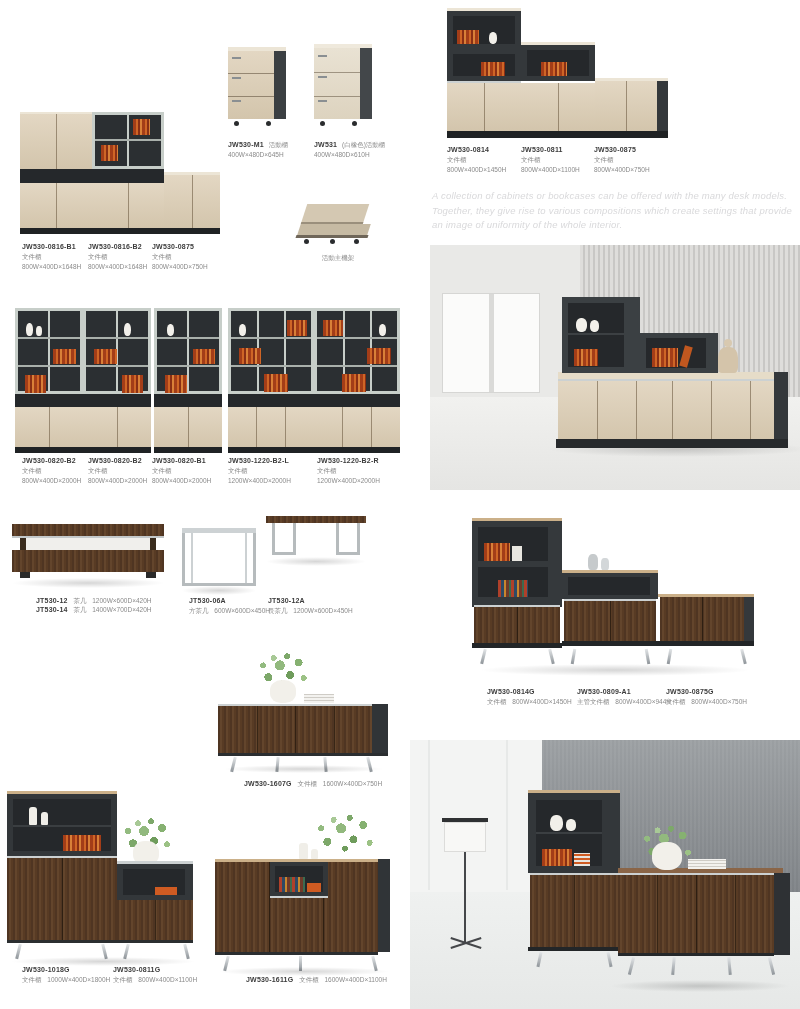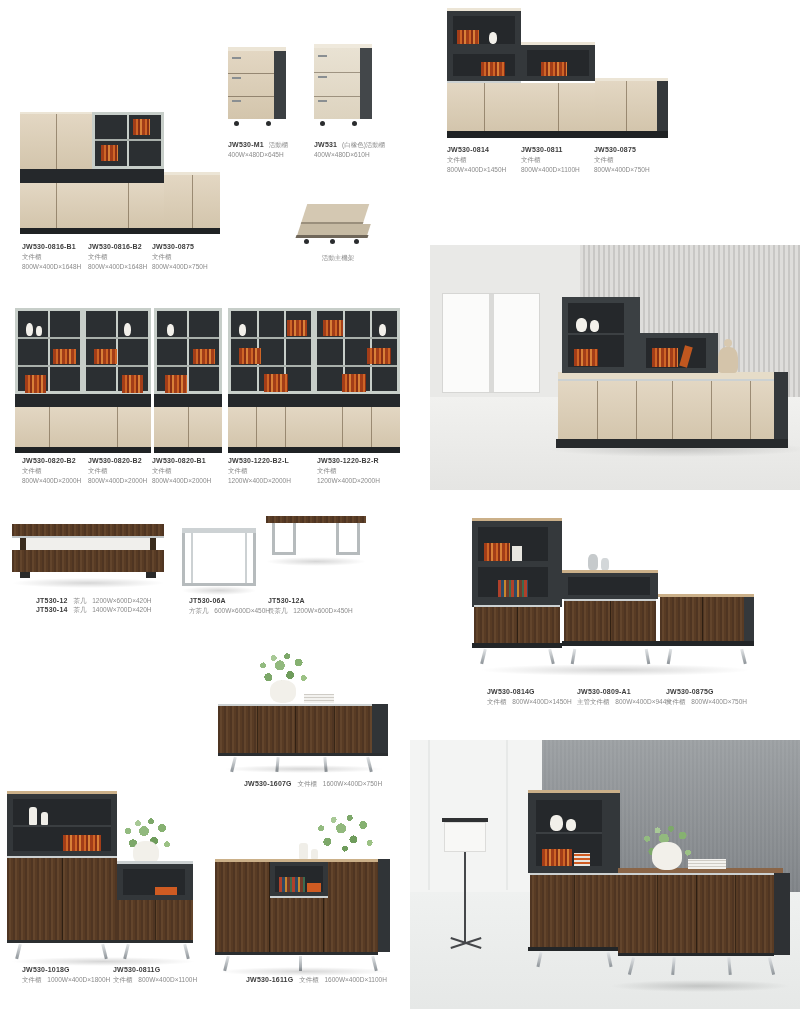--- a/index.html
+++ b/index.html
@@ -445,20 +445,21 @@
     </div>
     <div class="abs" style="left:364px;top:133px;width:16px;height:82px;background:#2e3134"></div>
     <div class="abs" style="left:208px;top:213px;width:156px;height:3px;background:#25282a"></div>
     <div class="foot" style="left:220px;top:217px;height:18px;transform:rotate(14deg)"></div>
     <div class="foot" style="left:262px;top:217px;height:18px;transform:rotate(5deg)"></div>
     <div class="foot" style="left:318px;top:217px;height:18px;transform:rotate(-5deg)"></div>
     <div class="foot" style="left:360px;top:217px;height:18px;transform:rotate(-14deg)"></div>
     <div class="shadowE" style="left:200px;top:240px;width:180px;height:12px"></div>
   </div>
 
+  <p class="intro">A collection of cabinets or bookcases can be offered with the many desk models. Together, they give rise to various compositions which create settings that provide an image of uniformity of the whole interior.</p>
 
   <div class="lbl" style="left:22px;top:242px">
     <b>JW530-0816-B1</b>
     <span class="t">文件櫃</span>
     <span class="d">800W×400D×1648H</span>
   </div>
   <div class="lbl" style="left:88px;top:242px">
     <b>JW530-0816-B2</b>
     <span class="t">文件櫃</span>
     <span class="d">800W×400D×1648H</span>

